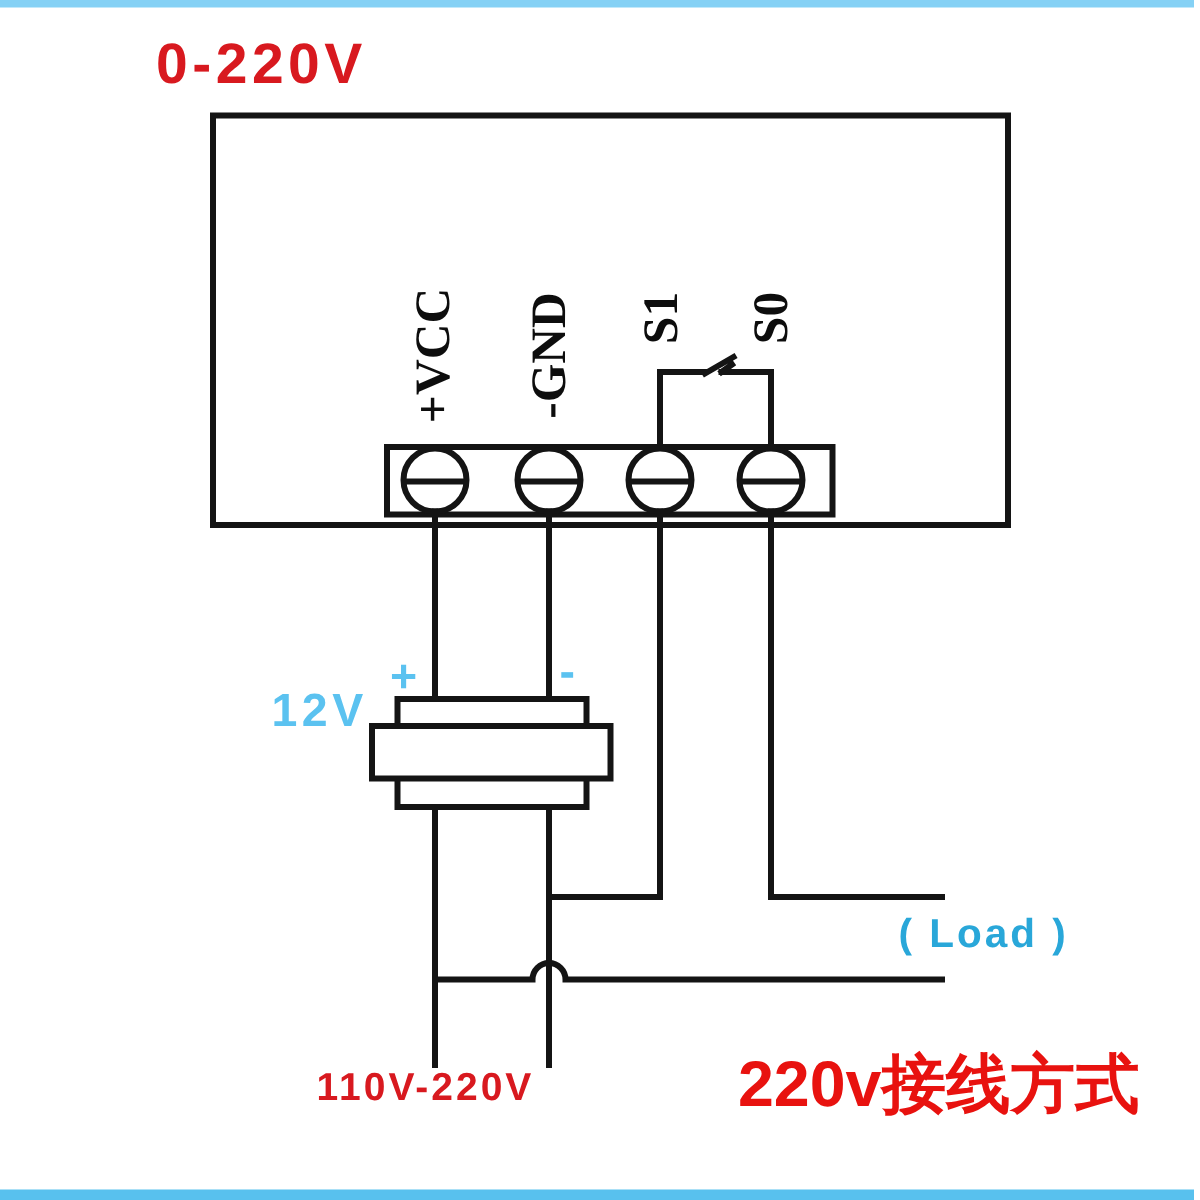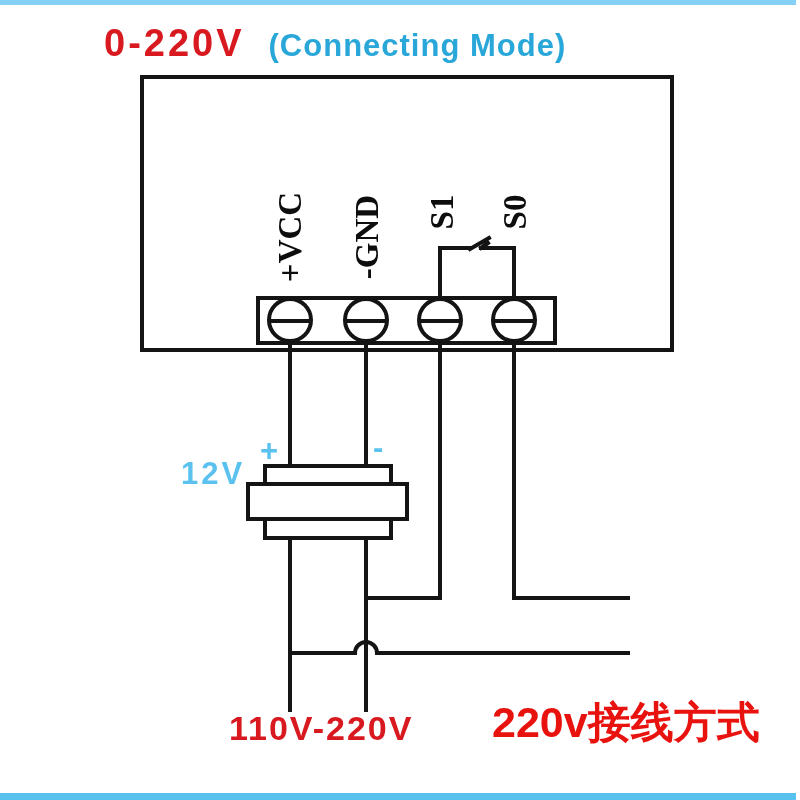--- a/index.html
+++ b/index.html
@@ -22,34 +22,33 @@
   .tlabel{
     position:absolute;color:#0d0d0d;font-family:"Liberation Serif",serif;
     font-size:33px;font-weight:600;white-space:nowrap;
     transform:translate(-50%,-50%) rotate(-90deg);
   }
   .txt{position:absolute;white-space:nowrap;}
   .dc-label{left:181px;top:456px;color:var(--sky);font-size:31px;font-weight:bold;letter-spacing:3px;}
   .dc-plus{left:260px;top:433px;color:var(--sky);font-size:31px;font-weight:bold;}
   .dc-minus{left:373px;top:430px;color:var(--sky);font-size:31px;font-weight:bold;}
   .load-label{left:599px;top:607px;color:var(--cyan);font-size:27px;font-weight:bold;letter-spacing:2px;}
-  .supply-range{left:229px;top:709px;color:var(--red);font-size:34px;font-weight:bold;letter-spacing:2px;}
+  .supply-range{left:211px;top:709px;color:var(--red);font-size:26px;font-weight:bold;letter-spacing:2px;}
   .supply-label{left:274px;top:753px;color:var(--cyan);font-size:29px;font-weight:bold;letter-spacing:1px;}
   .caption{left:492px;top:694px;color:var(--caption-red);font-size:43px;font-weight:900;}
 </style>
 </head>
 <body>
 
 <div class="stage">
 
   <div class="border-top"></div>
 
   <div class="title">
     <span class="range">0-220V</span>
-    <span class="mode">(Connecting Mode)</span>
   </div>
 
   <svg class="diagram" width="800" height="800" viewBox="0 0 800 800">
 
     <rect class="ln" x="142" y="77" width="530" height="273"></rect>
 
     <rect class="lnw" x="258" y="298" width="297" height="45"></rect>
 
     <path class="ln" d="M440 305 V248 H470 M470 249 L489 238 M481 248 l7 -5 M481 248 H514 V305"></path>
 
@@ -85,20 +84,21 @@
 
   <div class="tlabel" style="left:290px;top:237px;">+VCC</div>
   <div class="tlabel" style="left:367px;top:237px;">-GND</div>
   <div class="tlabel" style="left:442px;top:212px;">S1</div>
   <div class="tlabel" style="left:515px;top:212px;">S0</div>
 
   <div class="txt dc-label">12V</div>
   <div class="txt dc-plus">+</div>
   <div class="txt dc-minus">-</div>
 
+  <div class="txt load-label">( Load )</div>
 
   <div class="txt supply-range">110V-220V</div>
 
   <div class="txt caption">220v接线方式</div>
 
   <div class="border-bottom"></div>
 
 </div>
 
 </body></html>

